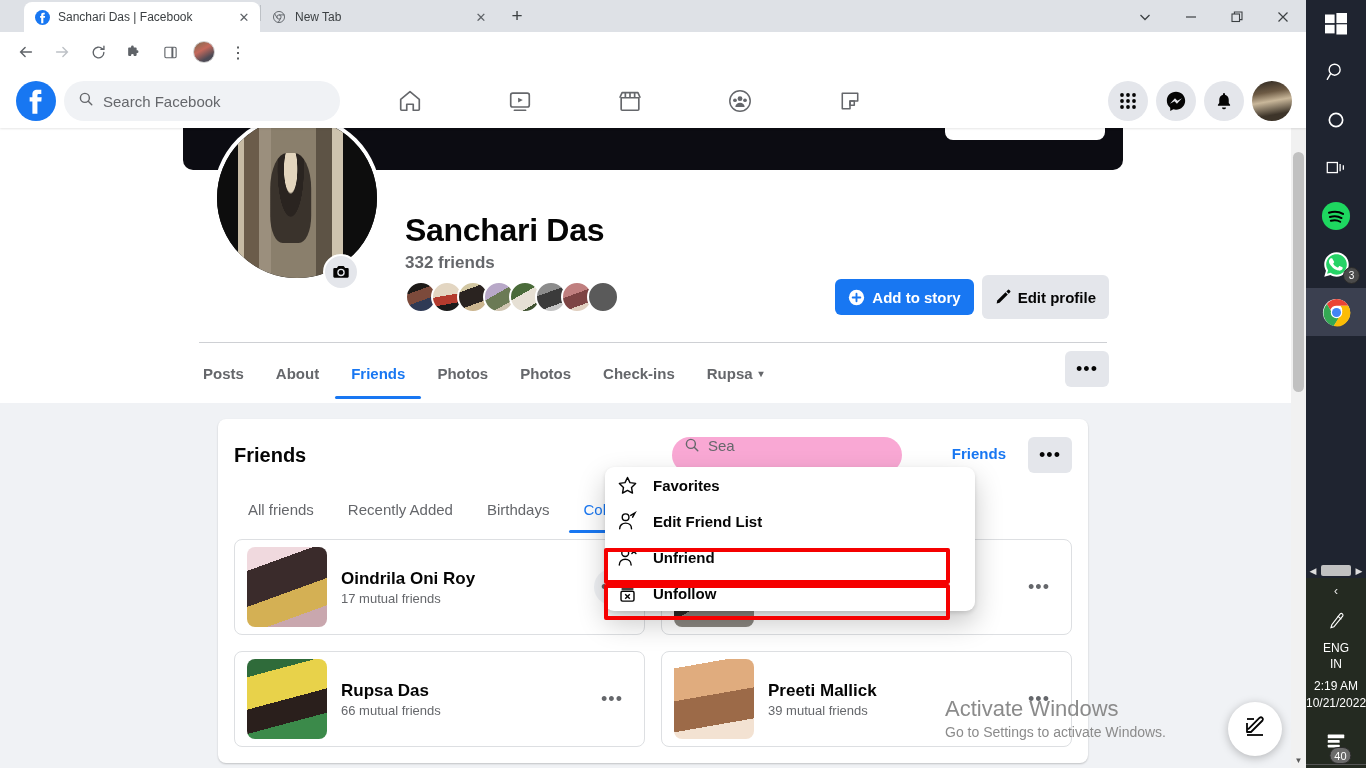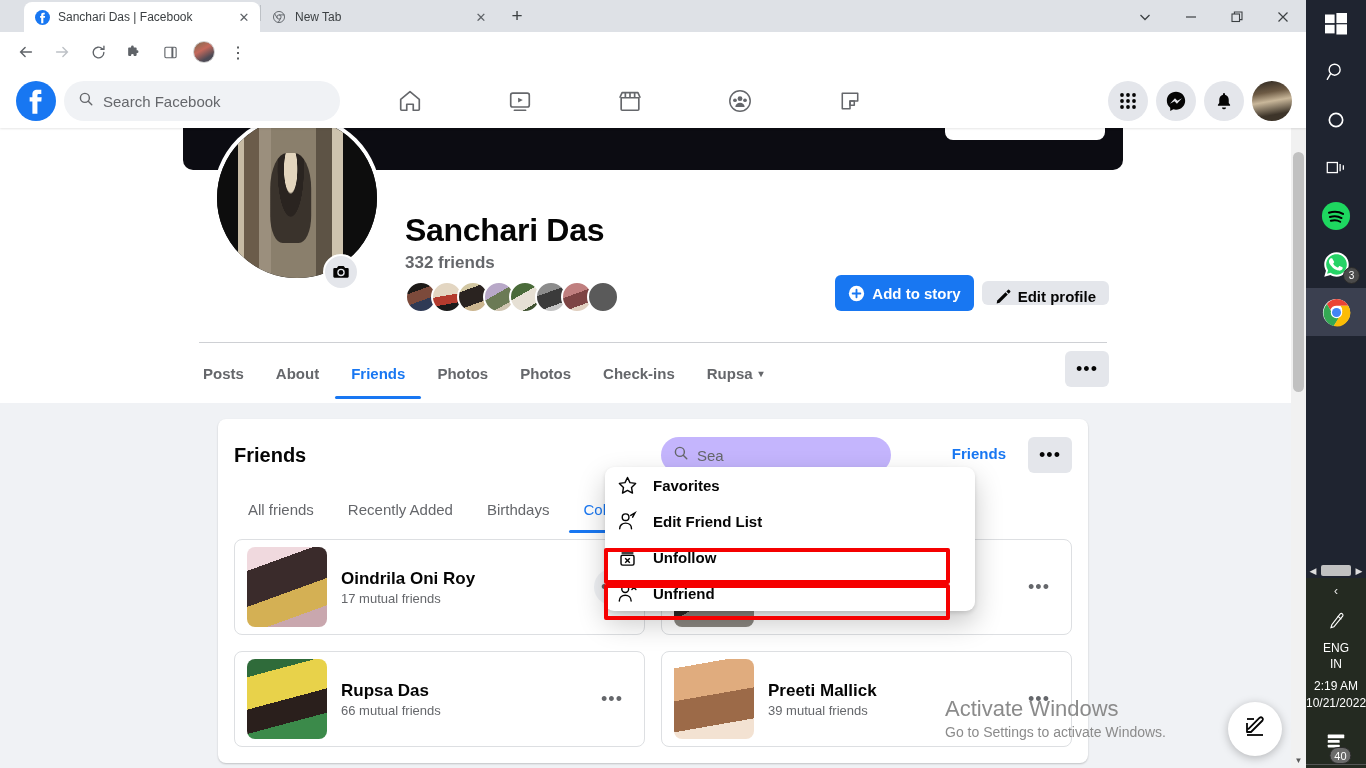--- a/index.html
+++ b/index.html
@@ -225,22 +225,22 @@
     position: absolute; right: 14px; top: 103px;
     display: flex; align-items: center;
   }
   .btn-story {
     height: 36px; background: #1877f2; color: #fff;
     border-radius: 6px; display: flex; align-items: center;
     padding: 0 13px; font-size: 15px; font-weight: bold;
     border: none;
   }
   .btn-edit {
-    height: 24px; background: #e4e6eb; color: #050505;
-    border-radius: 6px; display: flex; align-items: flex-end;
+    height: 44px; background: #e4e6eb; color: #050505;
+    border-radius: 6px; display: flex; align-items: center;
     padding: 0 13px; font-size: 15px; font-weight: bold;
     margin-left: 8px; border: none;
   }
   .divider { height: 1px; background: #ced0d4; margin: 10px 16px 0 16px; }
   .tabrow {
     display: flex; align-items: center;
     height: 60px; padding-left: 4px; position: relative;
   }
   .ptab {
     font-size: 15px; font-weight: bold; color: #65676b;
@@ -268,23 +268,23 @@
   .friends-card {
     width: 870px; margin: 16px auto 0 auto;
     background: #fff; border-radius: 8px;
     box-shadow: 0 1px 2px rgba(0,0,0,.2);
     padding: 16px 16px 0 16px;
     position: relative;
   }
   .fc-head { display: flex; align-items: center; position: relative; height: 40px; }
   .fc-title { font-size: 20px; font-weight: bold; color: #050505; }
   .fc-search {
-    position: absolute; right: 181px; top: 2px;
-    width: 230px; height: 36px; background: #c4b5fd;
-    border-radius: 18px; display: flex; align-items: center;
+    position: absolute; right: 170px; top: 2px;
+    width: 230px; height: 36px; background: #f9a8d4;
+    border-radius: 18px; display: flex; 
     padding: 0 12px;
   }
   .fc-search-text { margin-left: 8px; font-size: 15px; color: #65676b; }
   .fc-link {
     position: absolute; right: 66px; top: 10px;
     font-size: 15px; color: #1877f2; font-weight: bold;
   }
   .fc-dots {
     position: absolute; right: 0; top: 2px;
     width: 44px; height: 36px; background: #e4e6eb;
@@ -768,37 +768,37 @@
           <svg width="21" height="21" viewBox="0 0 22 22" stroke="#050505" stroke-width="1.5" fill="none" stroke-linecap="round">
               <circle cx="9" cy="6.5" r="3.5"></circle>
               <path d="M2.8 18.5c0-3.6 2.8-5.8 6.2-5.8s6.2 2.2 6.2 5.8"></path>
               <path d="M14.4 4.6 18.8 2l-2.4 4.5"></path>
             </svg>
         </span>
         <span>Edit Friend List</span>
       </div>
       <div class="popitem">
         <span class="popicon">
+          <svg width="21" height="21" viewBox="0 0 22 22" stroke="#050505" stroke-width="1.5" fill="none" stroke-linecap="round">
+              <circle cx="8.6" cy="6.4" r="3.6"></circle>
+              <path d="M2.4 18.8c0-3.7 2.8-6 6.2-6s6.2 2.3 6.2 6"></path>
+              <path d="m15.6 2.6 4.2 4.2M19.8 2.6l-4.2 4.2"></path>
+            </svg>
+        </span>
+        <span>Unfriend</span>
+      </div>
+      <div class="popitem">
+        <span class="popicon">
           <svg width="21" height="21" viewBox="0 0 22 22" stroke="#050505" stroke-width="1.5" fill="none" stroke-linejoin="round">
               <path d="M4.5 3.2h13M4.8 6.2h12.4"></path>
               <rect x="4.2" y="8.6" width="13.6" height="10.4" rx="1.6"></rect>
               <path d="m8.6 11.8 4.8 4.8M13.4 11.8l-4.8 4.8"></path>
             </svg>
         </span>
         <span>Unfollow</span>
-      </div>
-      <div class="popitem">
-        <span class="popicon">
-          <svg width="21" height="21" viewBox="0 0 22 22" stroke="#050505" stroke-width="1.5" fill="none" stroke-linecap="round">
-              <circle cx="8.6" cy="6.4" r="3.6"></circle>
-              <path d="M2.4 18.8c0-3.7 2.8-6 6.2-6s6.2 2.3 6.2 6"></path>
-              <path d="m15.6 2.6 4.2 4.2M19.8 2.6l-4.2 4.2"></path>
-            </svg>
-        </span>
-        <span>Unfriend</span>
       </div>
     </div>
 
     <div class="redbox" id="redbox-unfollow"></div>
     <div class="redbox" id="redbox-unfriend"></div>
 
     <div class="watermark">
       <div class="wm1">Activate Windows</div>
       <div class="wm2">Go to Settings to activate Windows.</div>
     </div>

